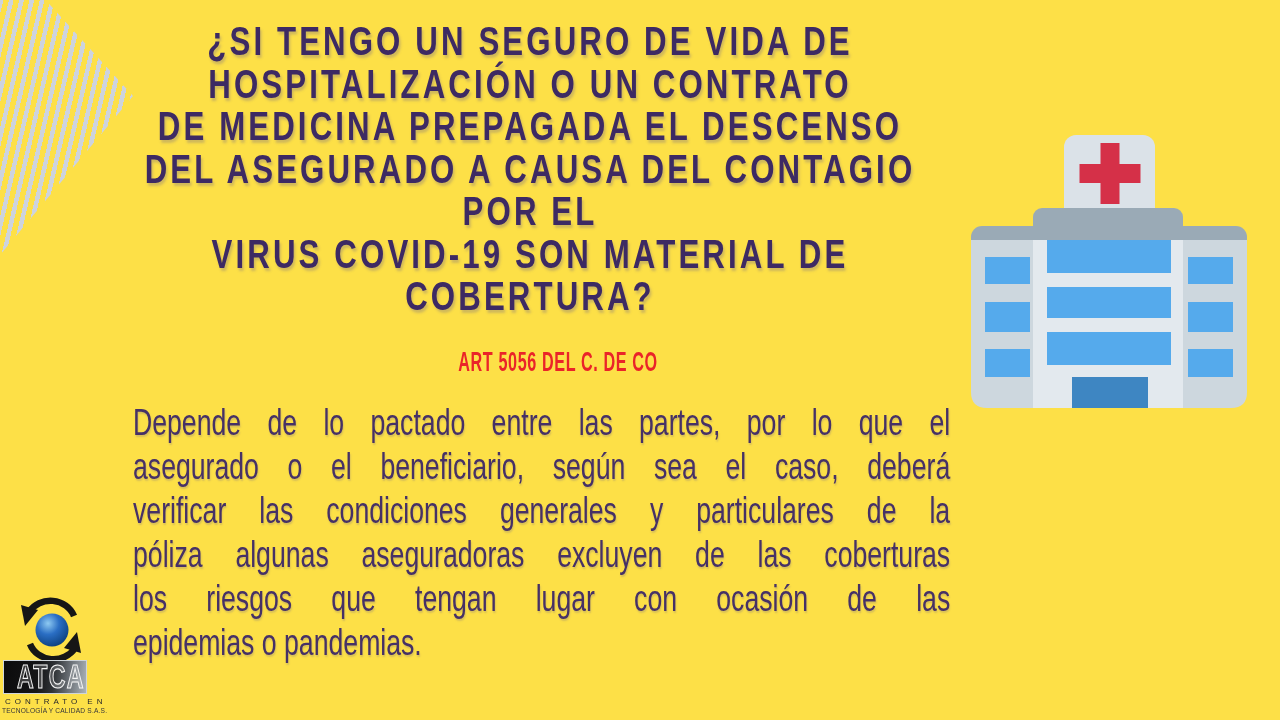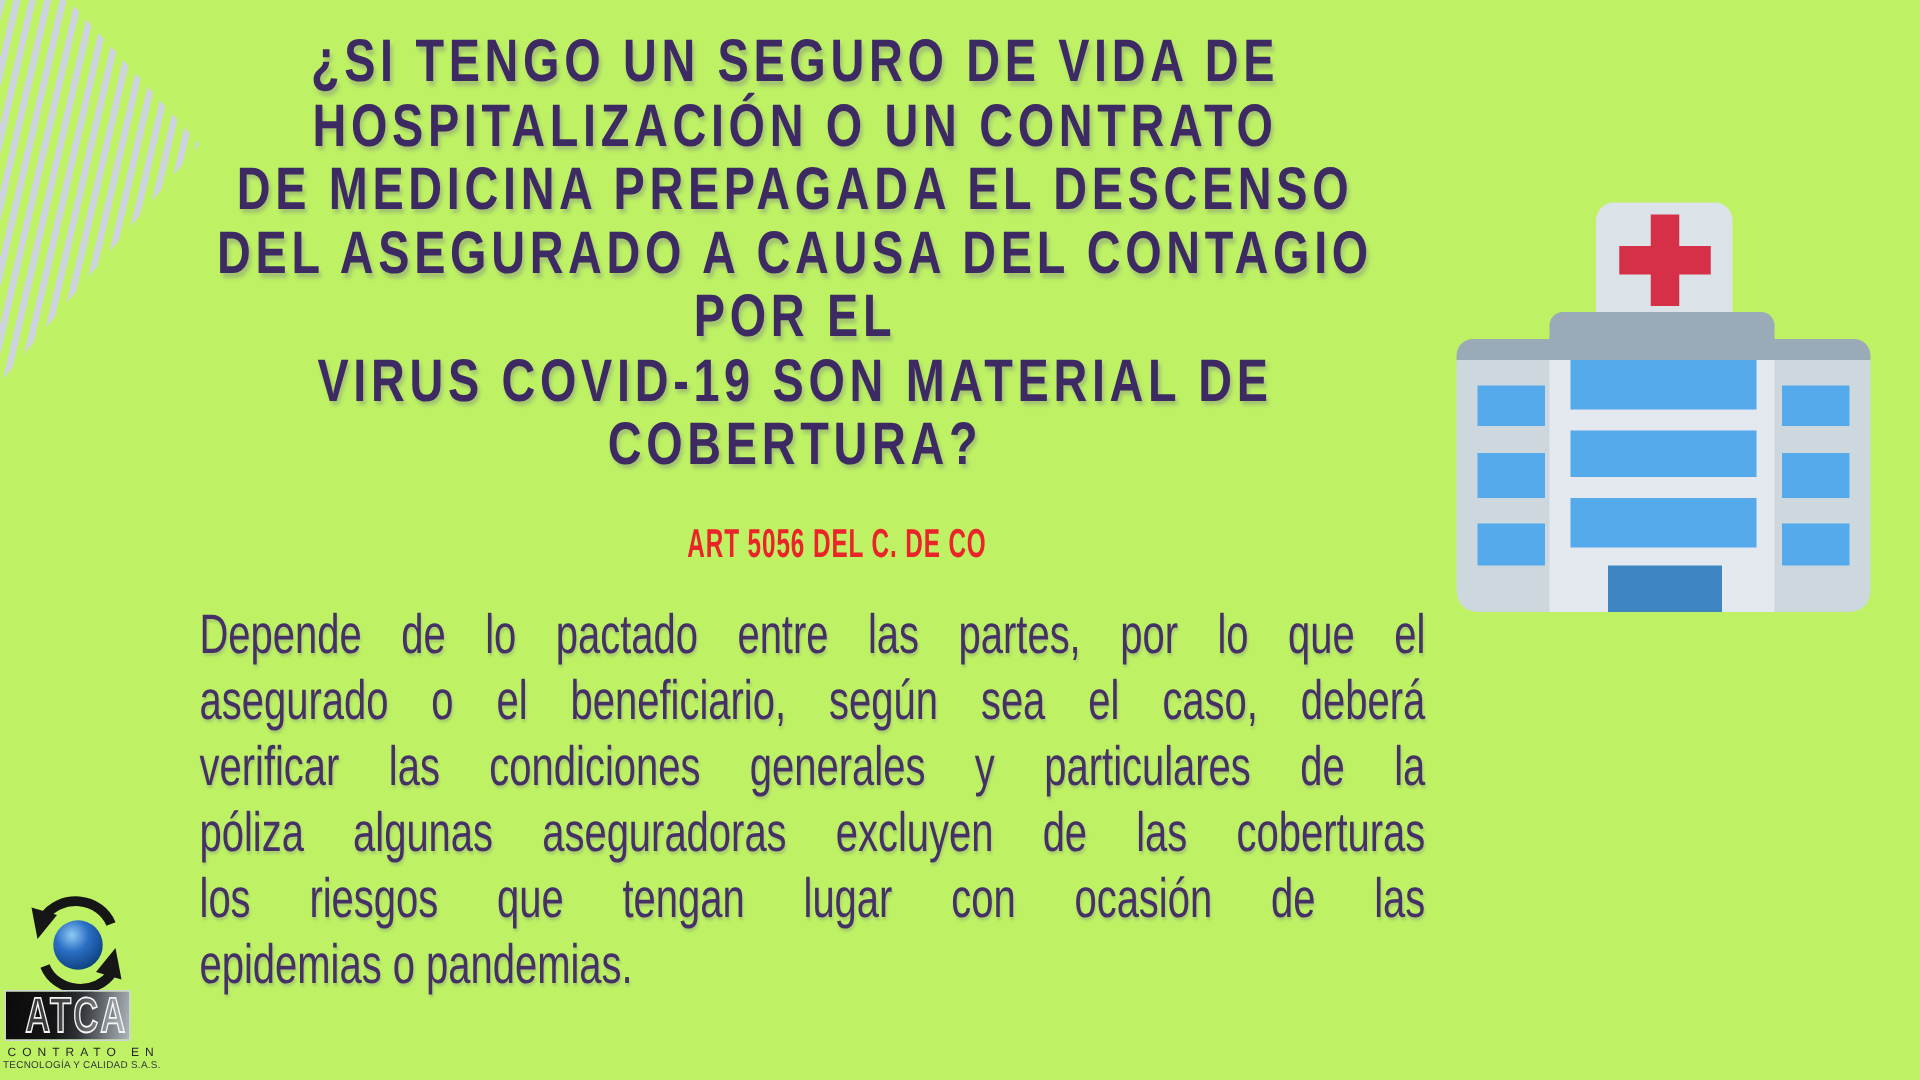--- a/index.html
+++ b/index.html
@@ -3,21 +3,21 @@
 <meta charset="utf-8">
 <style>
   * { margin: 0; padding: 0; box-sizing: border-box; }
   html, body { width: 1280px; height: 720px; }
   body { font-family: "Liberation Sans", sans-serif; }
 
   .slide {
     position: relative;
     width: 1280px;
     height: 720px;
-    background: #bef264;
+    background: #fde047;
     overflow: hidden;
   }
 
   
   .stripes {
     position: absolute;
     left: 0;
     top: -50px;
     width: 135px;
     height: 305px;

